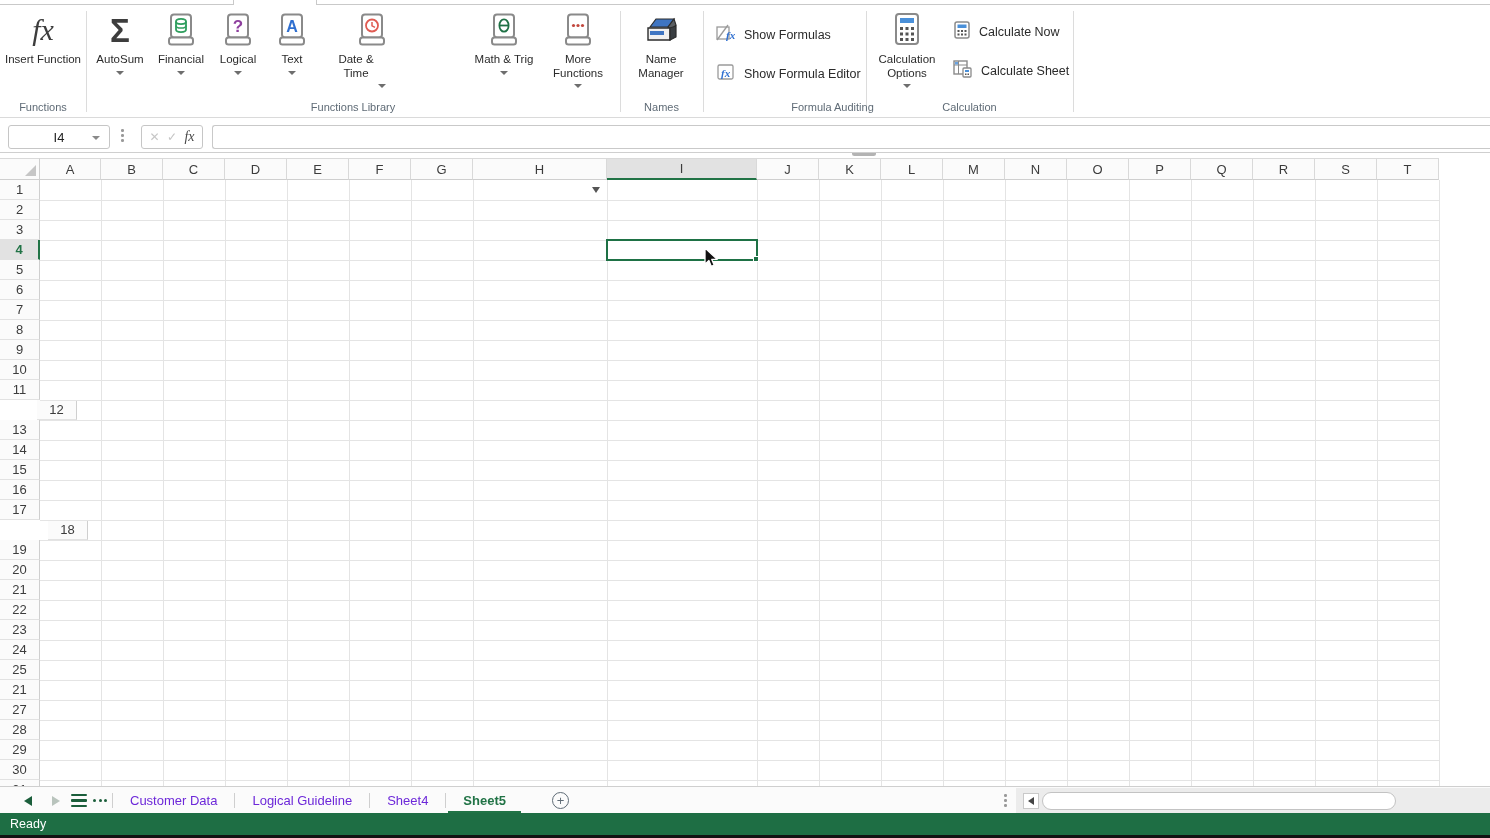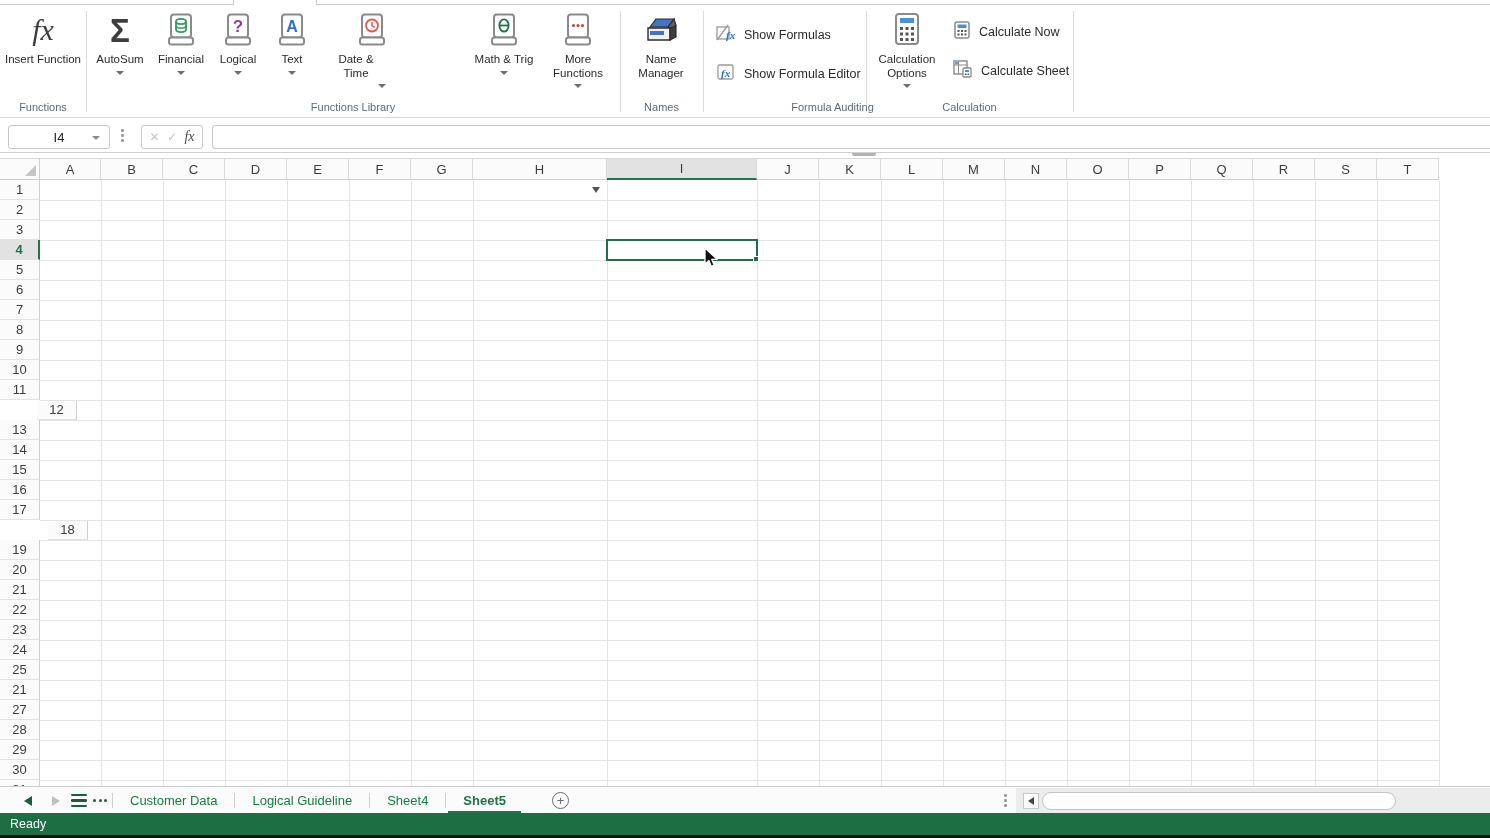--- a/index.html
+++ b/index.html
@@ -75,21 +75,21 @@
   #sheetbar { left:0; top:786px; width:1490px; height:27px; background:#fbfbfb; border-top:1px solid #cfcfcf; }
   .navglyph { position:absolute; top:0; height:27px; display:flex; align-items:center; justify-content:center; }
   .tri-l { width:0; height:0; border-top:5px solid transparent; border-bottom:5px solid transparent; border-right:8px solid #1b5e3b; }
   .tri-r { width:0; height:0; border-top:5px solid transparent; border-bottom:5px solid transparent; border-left:8px solid #b9c4bd; }
   .hamb { display:flex; flex-direction:column; gap:3px; }
   .hamb i { width:16px; height:2.5px; background:#1b5e3b; border-radius:1px; }
   .ellip { display:flex; gap:2.5px; }
   .ellip i { width:3px; height:3px; border-radius:50%; background:#1b5e3b; }
   #tabsflow { position:absolute; left:112px; top:0; height:27px; display:flex; align-items:stretch; }
   .tabsep { width:1px; height:15px; background:#cfcfcf; align-self:center; }
-  .sheettab { position:relative; padding:0 17px; display:flex; align-items:center; font-size:13px; color:#15803d; white-space:nowrap; }
+  .sheettab { position:relative; padding:0 17px; display:flex; align-items:center; font-size:13px; color:#6d28d9; white-space:nowrap; }
   .sheettab.active { color:#217346; font-weight:bold; }
   .sheettab.active .underline { position:absolute; left:2px; right:2px; bottom:0; height:3px; background:#217346; }
   #addsheet { position:absolute; left:552px; top:5px; width:17px; height:17px; border:1.4px solid #5f6b76;
               border-radius:50%; display:flex; align-items:center; justify-content:center; color:#5f6b76;
               font-size:13px; line-height:1; }
   #hscroll-track { position:absolute; left:1016px; top:1px; width:474px; height:26px; background:#ececec; }
   #hscroll-btn { position:absolute; left:7px; top:5px; width:16px; height:16px; background:#fff;
                  border:1px solid #c9c9c9; display:flex; align-items:center; justify-content:center; }
   #hscroll-btn .tri { width:0; height:0; border-top:4px solid transparent; border-bottom:4px solid transparent; border-right:6px solid #444; }
   #hscroll-thumb { position:absolute; left:26px; top:4px; width:354px; height:18px; background:#fff;

